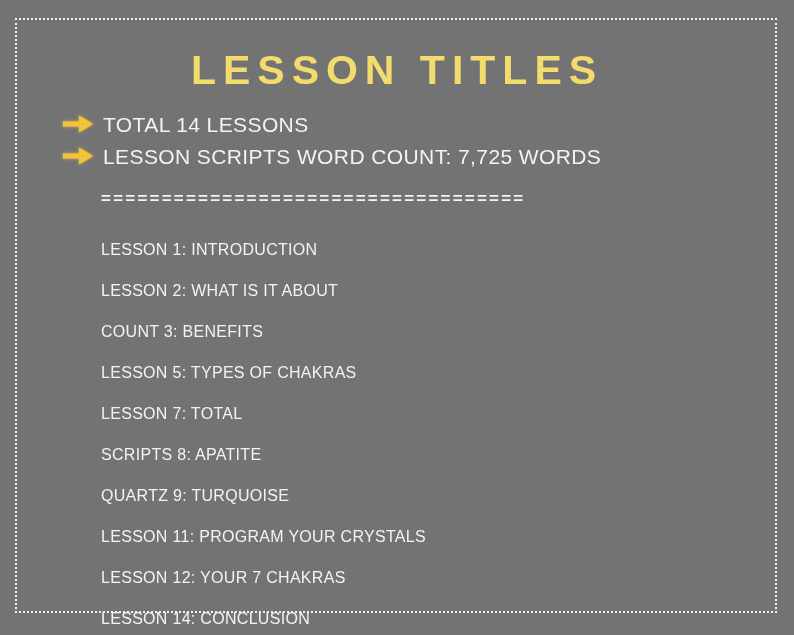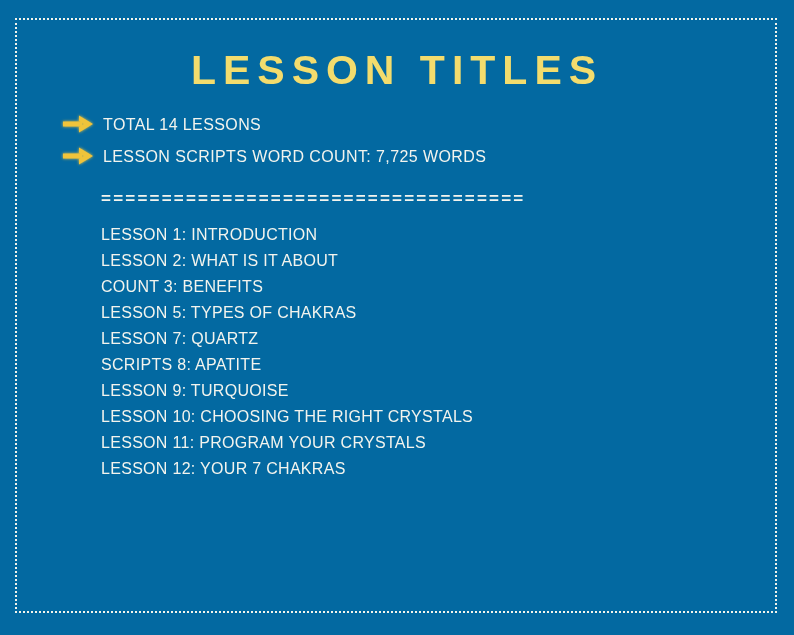--- a/index.html
+++ b/index.html
@@ -10,21 +10,21 @@
     width: 794px;
     height: 635px;
     overflow: hidden;
     font-family: "Liberation Sans", sans-serif;
   }
 
   #slide {
     position: relative;
     width: 794px;
     height: 635px;
-    background: #0369a1;
+    background: #737373;
     box-sizing: border-box;
   }
 
   
   #frame {
     position: absolute;
     left: 15px;
     top: 18px;
     right: 17px;
     bottom: 22px;
@@ -69,21 +69,21 @@
     margin-bottom: 4px;
   }
   .arrow-icon {
     width: 36px;
     height: 22px;
     flex: 0 0 36px;
     display: block;
     margin-right: 7px;
   }
   .bullet-text {
-    font-size: 16px;
+    font-size: 21px;
     color: #f3f4ee;
     letter-spacing: 0.4px;
     white-space: nowrap;
     line-height: 1;
     padding-top: 1px;
   }
 
   
   #separator {
     position: absolute;
@@ -107,20 +107,21 @@
     top: 222px;
     width: 640px;
   }
   .lesson-item {
     font-size: 16px;
     color: #f3f4ee;
     letter-spacing: 0.3px;
     line-height: 26px;
     height: 26px;
     white-space: nowrap;
+    margin-top: 15px;
   }
 </style>
 </head>
 <body>
 
 <div id="slide">
 
   <div id="frame"></div>
 
   <div id="content">
@@ -173,22 +174,22 @@
 
     </div>
 
     <div id="separator">===================================</div>
 
     <div id="lesson-list">
       <div class="lesson-item">LESSON 1: INTRODUCTION</div>
       <div class="lesson-item">LESSON 2: WHAT IS IT ABOUT</div>
       <div class="lesson-item">COUNT 3: BENEFITS</div>
       <div class="lesson-item">LESSON 5: TYPES OF CHAKRAS</div>
-      <div class="lesson-item">LESSON 7: QUARTZ</div>
+      <div class="lesson-item">LESSON 7: TOTAL</div>
       <div class="lesson-item">SCRIPTS 8: APATITE</div>
-      <div class="lesson-item">LESSON 9: TURQUOISE</div>
-      <div class="lesson-item">LESSON 10: CHOOSING THE RIGHT CRYSTALS</div>
+      <div class="lesson-item">QUARTZ 9: TURQUOISE</div>
       <div class="lesson-item">LESSON 11: PROGRAM YOUR CRYSTALS</div>
       <div class="lesson-item">LESSON 12: YOUR 7 CHAKRAS</div>
+      <div class="lesson-item">LESSON 14: CONCLUSION</div>
     </div>
 
   </div>
 </div>
 
 </body></html>

